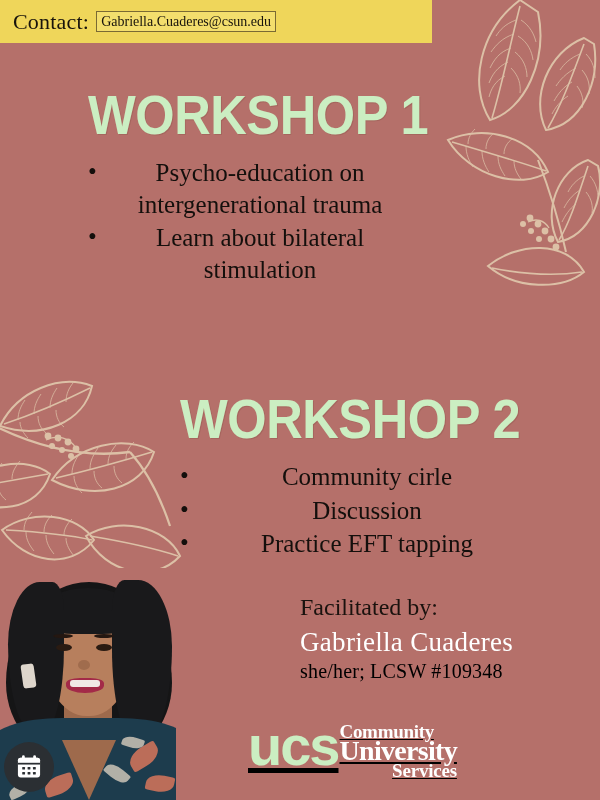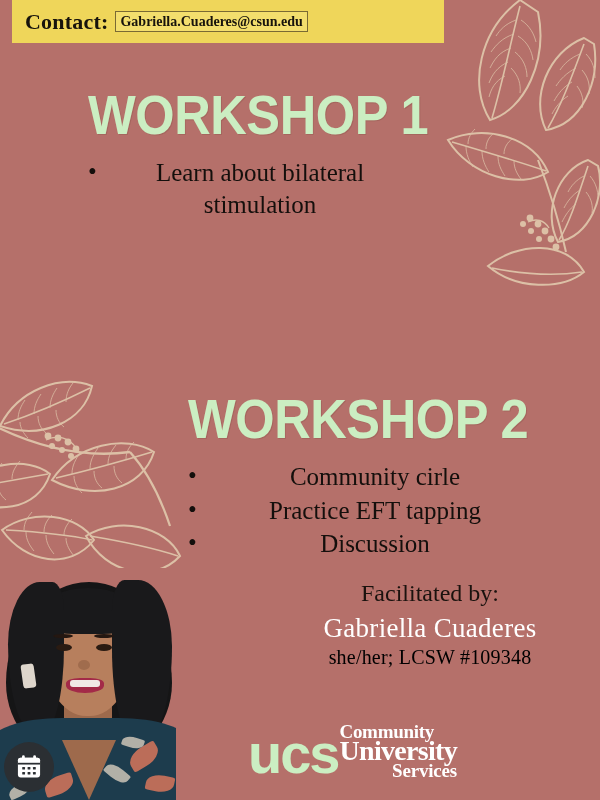--- a/index.html
+++ b/index.html
@@ -34,30 +34,29 @@
     top: 330px;
     left: -60px;
     width: 250px;
     height: 290px;
   }
 
   
   #contact-banner {
     position: absolute;
     top: 0;
-    left: 12px;
+    left: 0;
     width: 432px;
     height: 43px;
     background: #efd65a;
     display: flex;
     align-items: center;
     padding-left: 13px;
     box-sizing: border-box;
     z-index: 6;
-    font-weight: bold;
   }
   #contact-label {
     font-family: "Liberation Serif", serif;
     font-size: 22px;
     color: #17130c;
     letter-spacing: 0.2px;
     white-space: nowrap;
   }
   #contact-email-box {
     margin-left: 7px;
@@ -73,21 +72,21 @@
     white-space: nowrap;
   }
 
   
   .workshop-block {
     position: absolute;
     z-index: 4;
     text-align: center;
   }
   #workshop-1 { top: 88px; left: 88px; }
-  #workshop-2 { top: 392px; left: 180px; margin-left: 8px; }
+  #workshop-2 { top: 392px; left: 180px; }
 
   .workshop-heading {
     font-family: "Liberation Sans Narrow", "Liberation Sans", sans-serif;
     font-weight: bold;
     font-size: 55px;
     line-height: 1;
     color: #cbeec2;
     letter-spacing: -0.5px;
     transform: scaleX(0.92);
     transform-origin: left center;
@@ -117,24 +116,24 @@
     left: 0;
     top: -1px;
     font-size: 25px;
     color: #140f0c;
   }
   #workshop-2 .bullet-item { max-width: 330px; }
 
   
   #facilitator-block {
     position: absolute;
-    top: 580px;
+    top: 594px;
     left: 300px;
     width: 260px;
-    text-align: center;
+    text-align: left;
     z-index: 4;
   }
   #facilitated-by {
     font-family: "Liberation Serif", serif;
     font-size: 24px;
     color: #1a120e;
     margin-bottom: 6px;
   }
   #facilitator-name {
     font-family: "Liberation Serif", serif;
@@ -149,22 +148,23 @@
     color: #000000;
     letter-spacing: 0.2px;
   }
 
   
   #ucs-logo {
     position: absolute;
     top: 722px;
     left: 248px;
     display: flex;
-    align-items: flex-end;
+    align-items: flex-start;
     z-index: 4;
+    text-decoration: underline;
   }
   #ucs-mark {
     font-family: "Liberation Sans", sans-serif;
     font-weight: bold;
     font-size: 56px;
     line-height: 0.86;
     color: #cbeec2;
     letter-spacing: -2px;
   }
   #ucs-wordmark {
@@ -472,30 +472,31 @@
   <div id="contact-banner">
     <span id="contact-label">Contact:</span>
     <span id="contact-email-box">
       <span id="contact-email">Gabriella.Cuaderes@csun.edu</span>
     </span>
   </div>
 
   <div class="workshop-block" id="workshop-1">
     <div class="workshop-heading">WORKSHOP 1</div>
     <ul class="bullet-list">
+      <li class="bullet-item">Psycho-education  on intergenerational trauma</li>
       <li class="bullet-item">Learn  about  bilateral stimulation</li>
     </ul>
   </div>
 
   <div class="workshop-block" id="workshop-2">
     <div class="workshop-heading">WORKSHOP 2</div>
     <ul class="bullet-list">
       <li class="bullet-item">Community cirle</li>
+      <li class="bullet-item">Discussion</li>
       <li class="bullet-item">Practice EFT tapping</li>
-      <li class="bullet-item">Discussion</li>
     </ul>
   </div>
 
   <div id="facilitator-block">
     <div id="facilitated-by">Facilitated by:</div>
     <div id="facilitator-name">Gabriella Cuaderes</div>
     <div id="facilitator-credentials">she/her; LCSW #109348</div>
   </div>
 
   <div id="ucs-logo">

